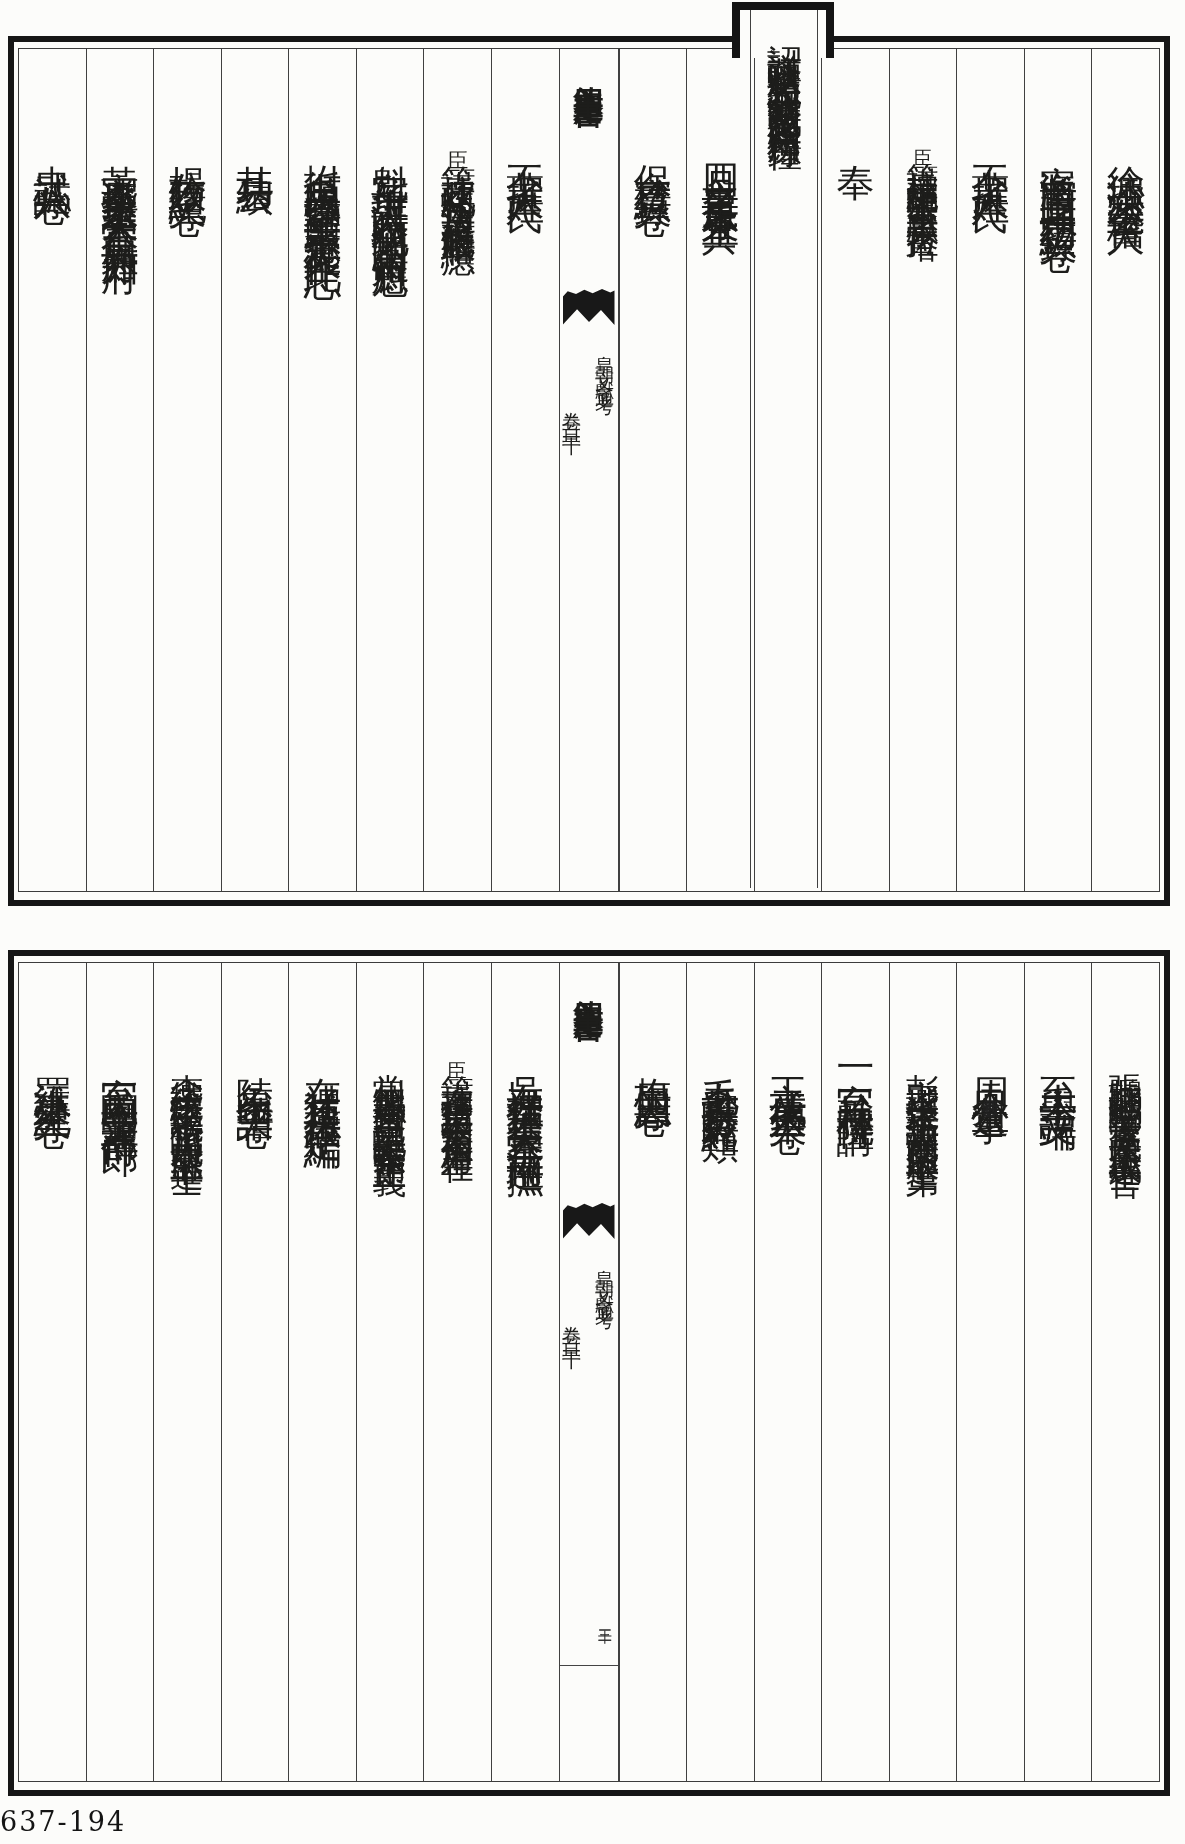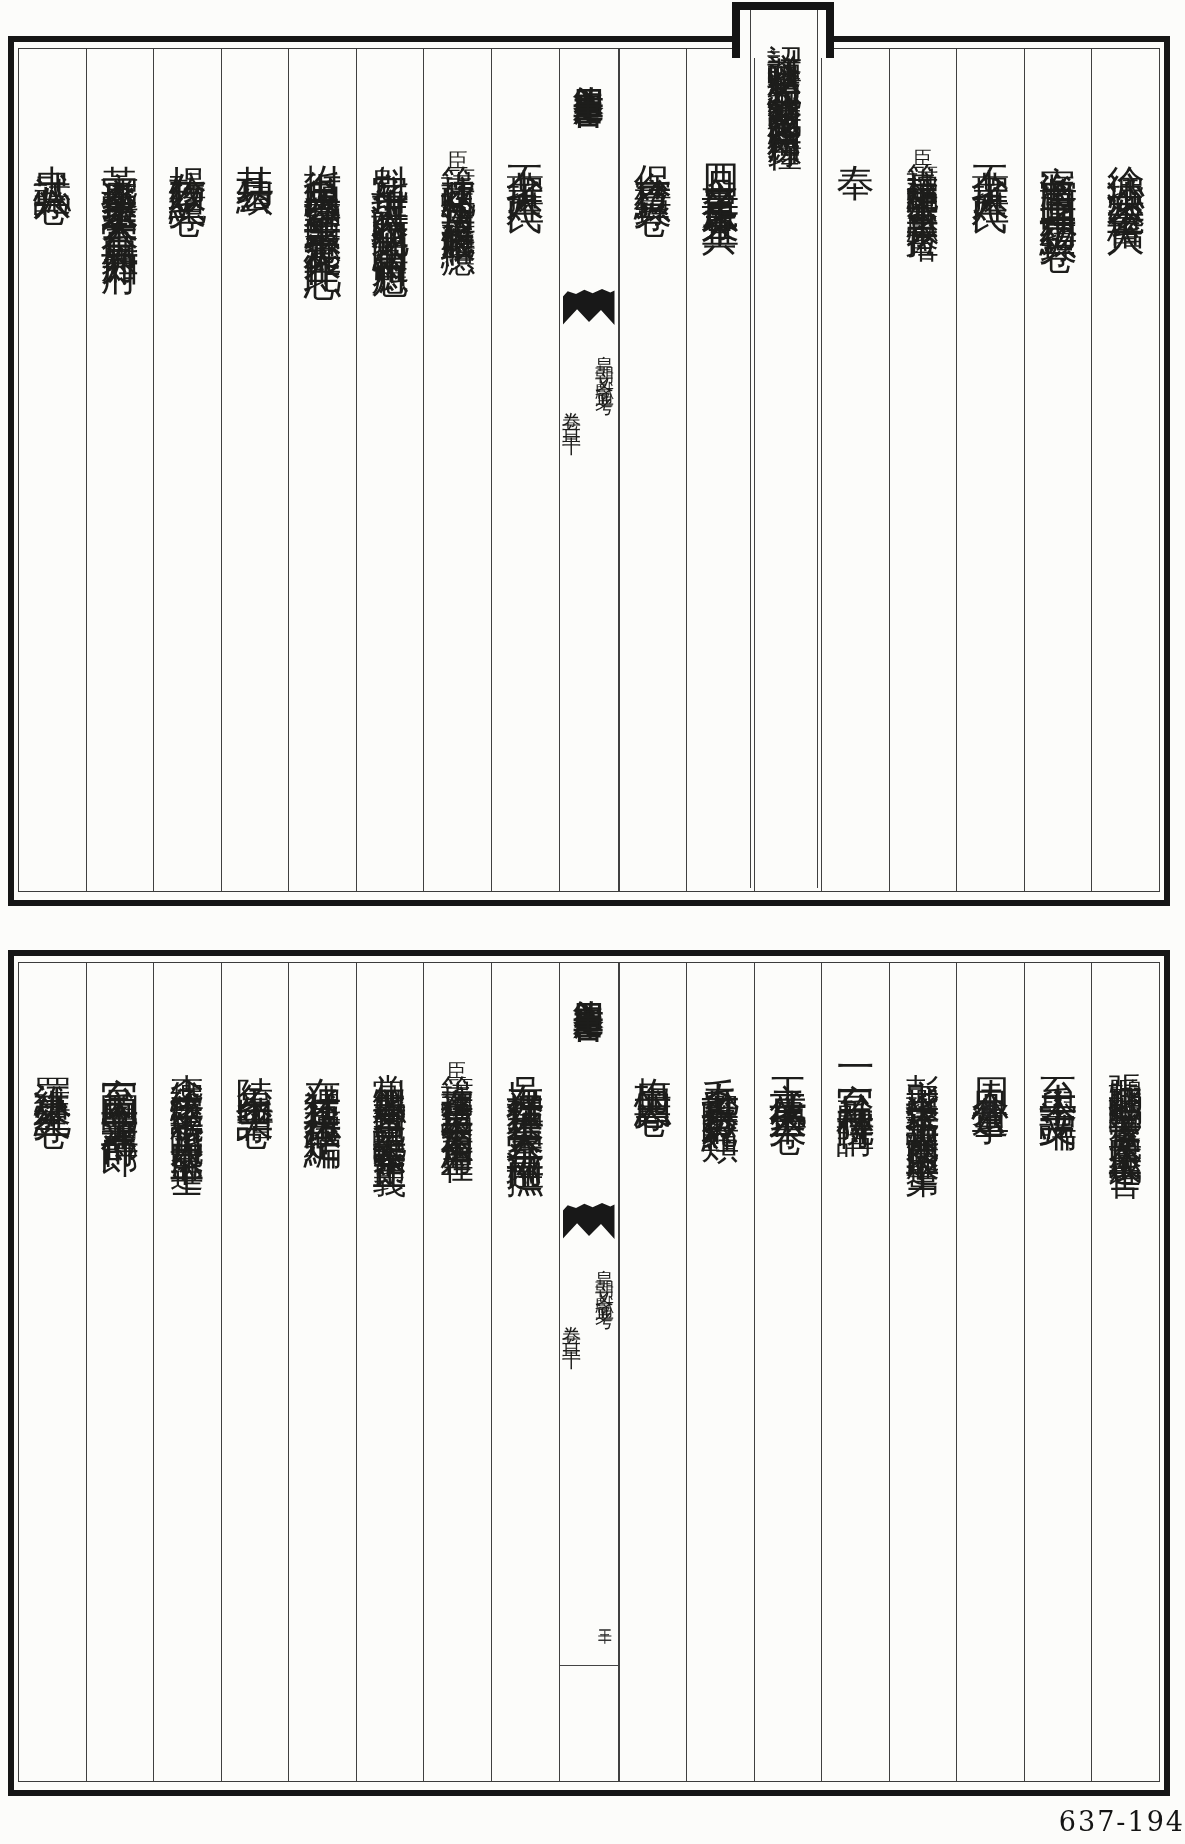--- a/index.html
+++ b/index.html
@@ -40,21 +40,21 @@
             font-size:14px;letter-spacing:0px;line-height:1;color:#2a2a2a;}
   .bx-folio-line{position:absolute;top:702px;left:0;right:0;height:1px;background:#444;}
   
   .folio-tab{position:absolute;left:732px;top:2px;width:102px;height:56px;background:#fcfcfa;
              border:8px solid #141414;border-bottom:none;box-sizing:border-box;z-index:2;}
   .raised-col{position:absolute;left:750px;top:10px;width:68px;height:878px;box-sizing:border-box;
               border-left:1px solid #404040;border-right:1px solid #404040;
               display:flex;justify-content:center;z-index:3;}
   .raised-col .coltext{font-size:35px;letter-spacing:4.5px;padding-top:6px;}
   
-  .page-number{position:absolute;top:1806px;left:0;width:100%;text-align:right;
+  .page-number{position:absolute;top:1806px;left:0;width:100%;text-align:left;
                font-size:27px;letter-spacing:2px;color:#141414;}
 </style>
 </head>
 <body>
 
 <div class="page">
 
   <div class="folio-tab"></div>
 
   <div class="block block-top">

